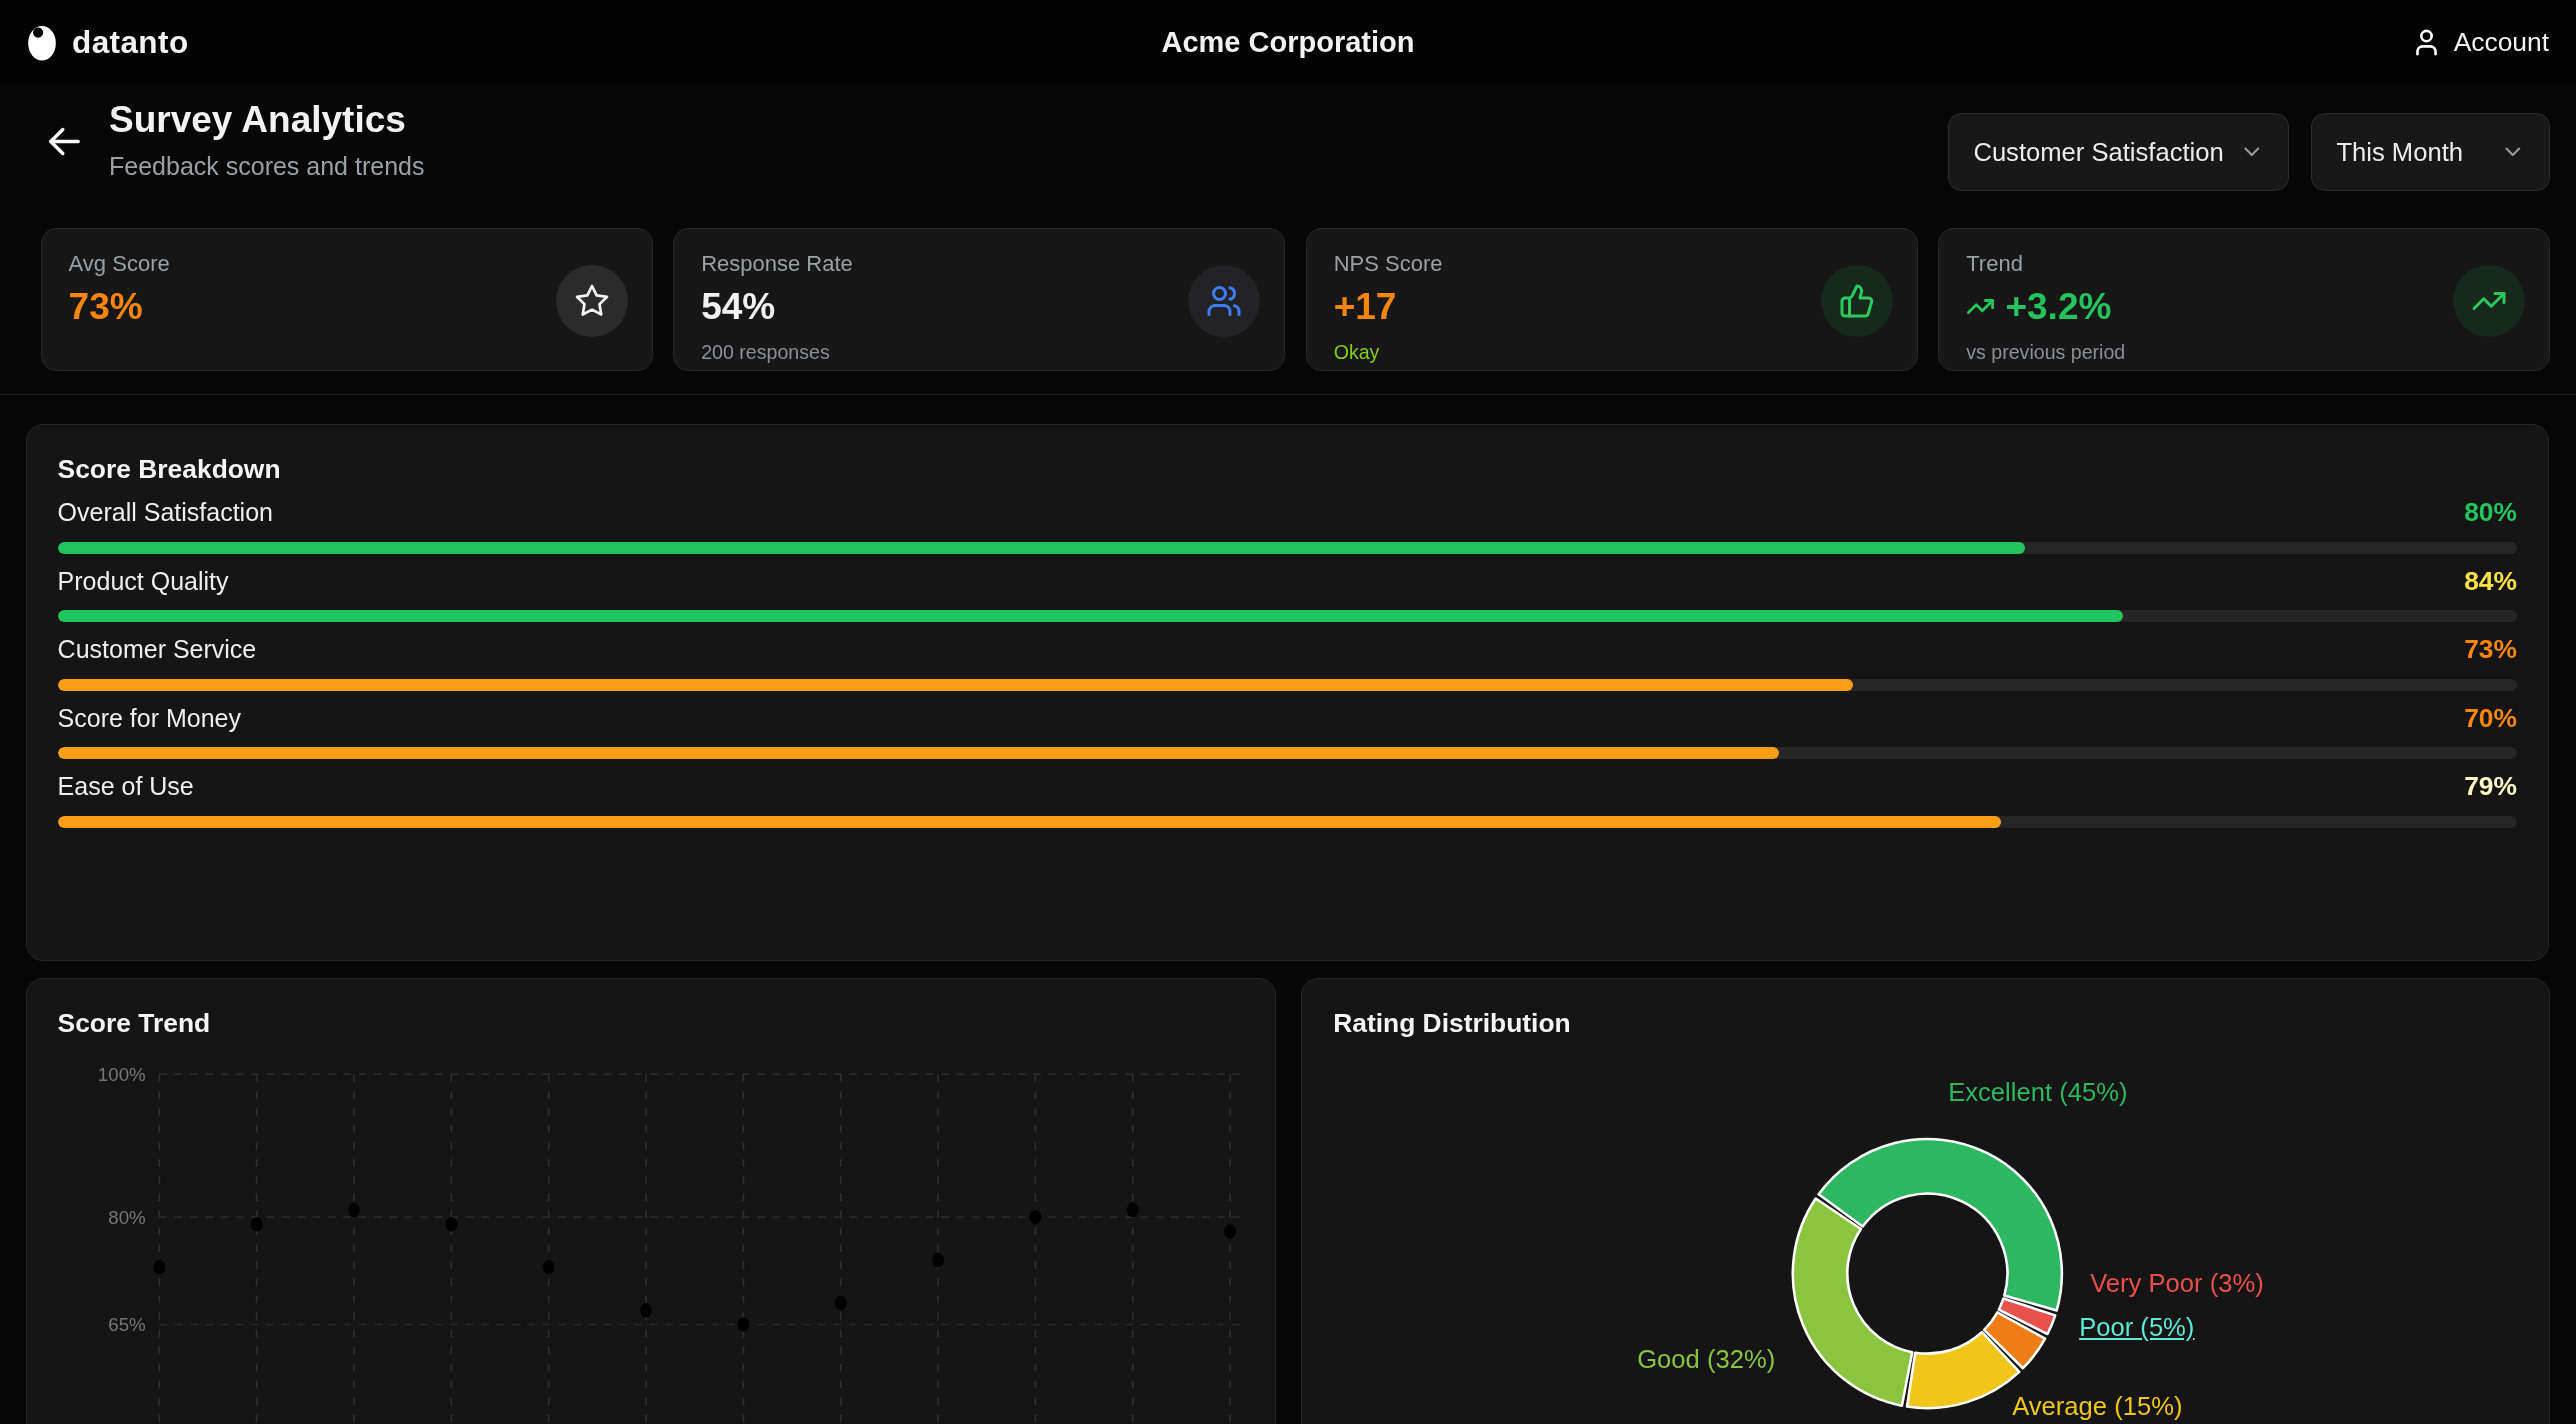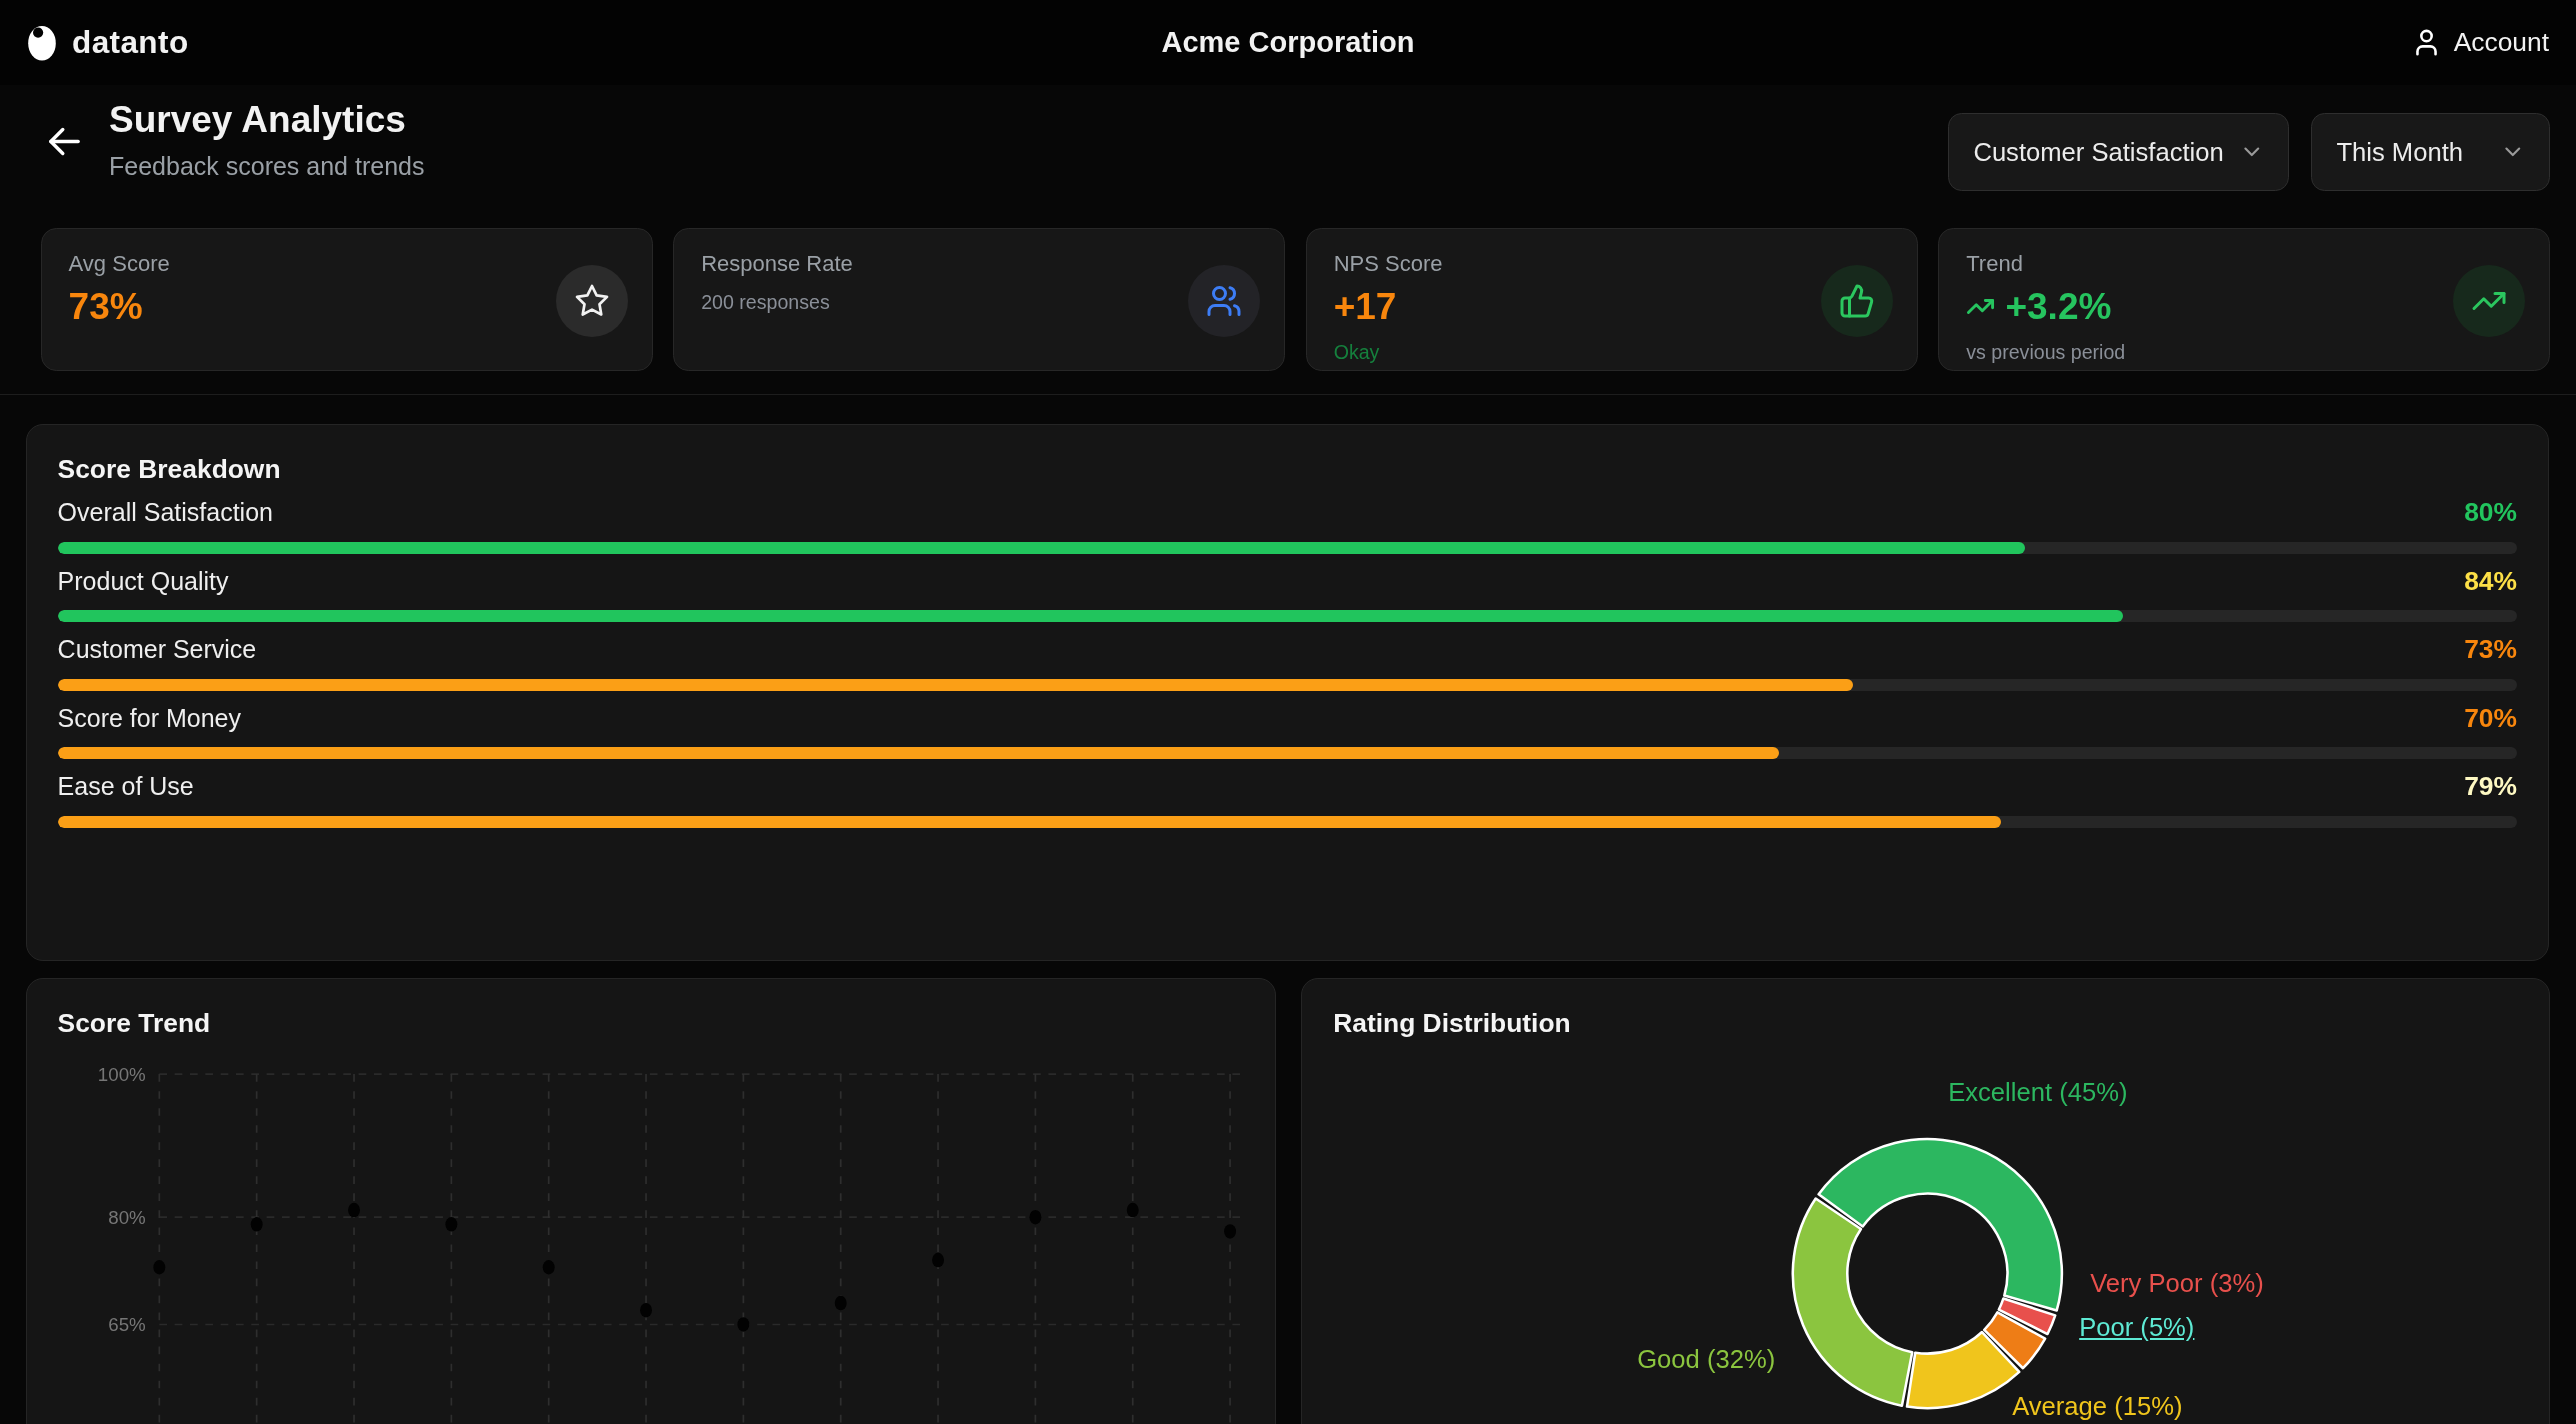--- a/index.html
+++ b/index.html
@@ -26,21 +26,21 @@
             font-size:25.6px; color:#ececec; cursor:pointer; }
   .select.wide { width:341px; } .select.narrow { width:239px; }
 
   
   .stats { position:absolute; left:25.6px; right:25.6px; top:228px; display:flex; gap:20.4px;padding-left:15px; }
   .card { position:relative; flex:1; height:143px; background:#171717; border:1.7px solid #272727;
           border-radius:15.3px; padding:22px 27px 0 27px; }
   .card-label { font-size:22px; color:#9aa0a6; }
   .card-value { font-size:37px; font-weight:700; margin-top:8.5px; display:flex; align-items:center; gap:10.2px; }
   .card-sub { font-size:19.6px; color:#8a8f98; margin-top:13.6px; }
-  .v-orange { color:#f8860d; } .v-green { color:#26c45f; } .s-orange { color:#15803d; }
+  .v-orange { color:#f8860d; } .v-green { color:#26c45f; } .s-orange { color:#84cc16; }
   .icircle { position:absolute; right:24px; top:36px; width:72px; height:72px; border-radius:50%;
              display:flex; align-items:center; justify-content:center; }
   .ic-gray { background:#2b2b2b; } .ic-dark { background:#232327; } .ic-green { background:#17291c; }
 
   .divider { position:absolute; top:394px; left:0; width:100%; height:0.9px; background:#1d1d1d; }
 
   
   .panel { background:#151515; border:1.7px solid #252525; border-radius:17px; }
   .panel-title { font-size:26.4px; font-weight:700; color:#f5f5f5; }
 
@@ -115,20 +115,21 @@
     <div class="card-value v-orange">73%</div>
     <div class="icircle ic-gray">
       <svg class="icon" width="36" height="36" viewBox="0 0 24 24" fill="none" stroke="#f2f2f2" stroke-width="1.8" stroke-linecap="round" stroke-linejoin="round">
         <polygon points="12 2 15.09 8.26 22 9.27 17 14.14 18.18 21.02 12 17.77 5.82 21.02 7 14.14 2 9.27 8.91 8.26 12 2"></polygon>
       </svg>
     </div>
   </div>
 
   <div class="card">
     <div class="card-label">Response Rate</div>
+    <div class="card-value">54%</div>
     <div class="card-sub">200 responses</div>
     <div class="icircle ic-dark">
       <svg class="icon" width="36" height="36" viewBox="0 0 24 24" fill="none" stroke="#3d7df5" stroke-width="2" stroke-linecap="round" stroke-linejoin="round">
         <path d="M16 21v-2a4 4 0 0 0-4-4H6a4 4 0 0 0-4 4v2"></path>
           <circle cx="9" cy="7" r="4"></circle>
         <path d="M22 21v-2a4 4 0 0 0-3-3.87"></path>
           <path d="M16 3.13a4 4 0 0 1 0 7.75"></path>
       </svg>
     </div>
   </div>

